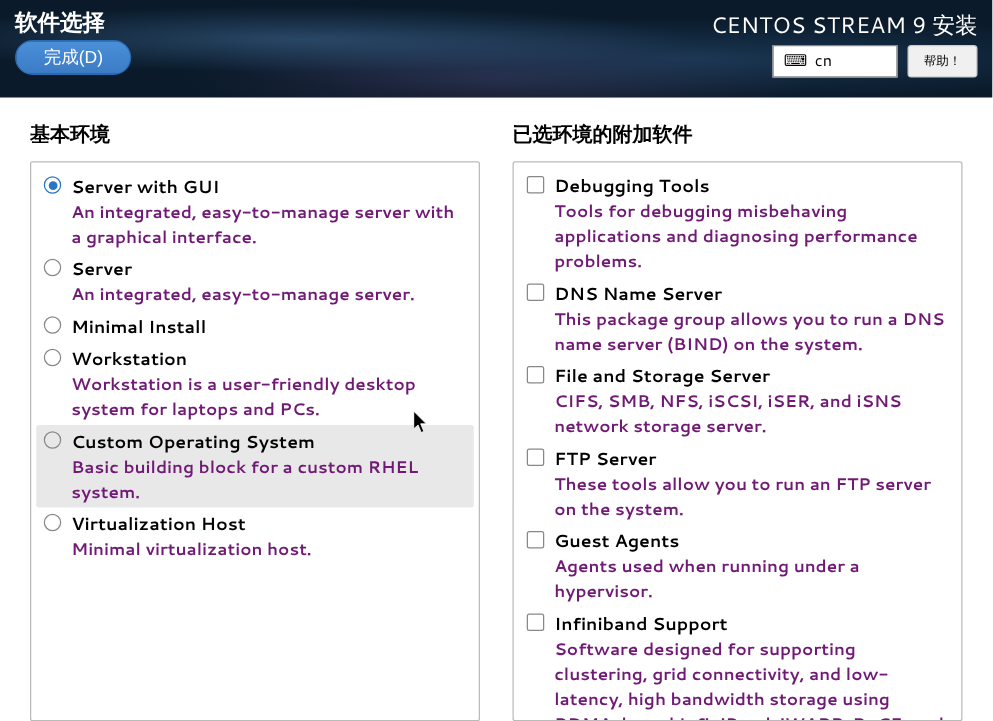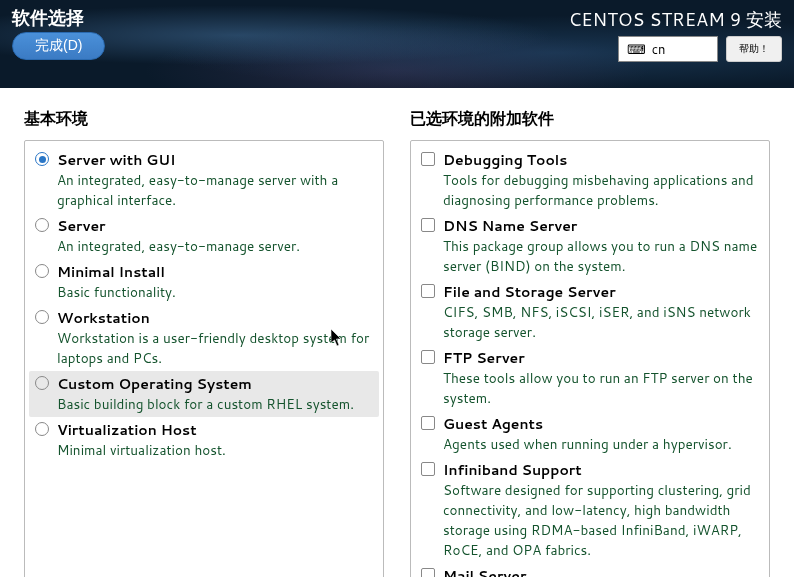--- a/index.html
+++ b/index.html
@@ -1,39 +1,39 @@
 <!DOCTYPE html>
 <html><head>
 <meta charset="utf-8">
 <style>
 * { margin: 0; padding: 0; box-sizing: border-box; }
 body { font-family: "Cantarell", "Noto Sans", "Segoe UI", sans-serif; font-size: 14px; background: #fff; color: #000; width: 794px; height: 577px; overflow: hidden; }
 
-.header { height: 88px; background: #0a1a2a; background-image: radial-gradient(ellipse at 30% 40%, rgba(60,100,140,0.6) 0%, transparent 40%), radial-gradient(ellipse at 70% 60%, rgba(40,80,120,0.5) 0%, transparent 50%), radial-gradient(ellipse at 50% 80%, rgba(80,60,100,0.4) 0%, transparent 45%); position: relative; padding: 4px 12px; }
+.header { height: 78px; background: #0a1a2a; background-image: radial-gradient(ellipse at 30% 40%, rgba(60,100,140,0.6) 0%, transparent 40%), radial-gradient(ellipse at 70% 60%, rgba(40,80,120,0.5) 0%, transparent 50%), radial-gradient(ellipse at 50% 80%, rgba(80,60,100,0.4) 0%, transparent 45%); position: relative; padding: 4px 12px; }
 .header-title { color: #fff; font-size: 18px; font-weight: 600; margin-bottom: 2px; }
 .done-btn { background: linear-gradient(#4a90d9, #3b7bc4); color: #fff; border: 1px solid #2a6ab0; border-radius: 14px; padding: 4px 22px; font-size: 14px; cursor: pointer; }
 .header-right { position: absolute; right: 12px; top: 6px; text-align: right; }
 .product-name { color: #fff; font-size: 18px; font-weight: 500; margin-bottom: 4px; }
 .header-controls { display: flex; gap: 8px; justify-content: flex-end; }
 .lang-box { background: #fff; border: 1px solid #888; padding: 3px 8px; width: 100px; font-size: 13px; display: flex; align-items: center; gap: 6px; }
 .help-btn { background: #f0f0f0; border: 1px solid #ccc; border-radius: 3px; padding: 4px 12px; font-size: 10px; cursor: pointer; }
 
 .content { display: flex; padding: 18px 24px 0 24px; gap: 26px; height: calc(577px - 78px); }
 .column { flex: 1; display: flex; flex-direction: column; }
 .col-header { font-size: 16px; font-weight: 600; margin-bottom: 10px; }
 .listbox { border: 1px solid #bbb; border-radius: 2px; flex: 1; overflow-y: auto; padding: 6px 4px; }
 
 .env-item { display: flex; align-items: flex-start; padding: 3px 6px; border-radius: 2px; }
 .env-item.highlight { background: #e8e8e8; }
 .env-item .radio { flex-shrink: 0; margin-top: 2px; margin-right: 8px; width: 14px; height: 14px; border: 1.5px solid #888; border-radius: 50%; display: inline-flex; align-items: center; justify-content: center; }
 .env-item.selected .radio { border-color: #2a76c6; }
 .env-item.selected .radio::after { content: ""; width: 7px; height: 7px; border-radius: 50%; background: #2a76c6; }
 .item-text { flex: 1; }
 .item-name { font-weight: 600; font-size: 14px; }
-.item-desc { font-size: 13.5px; color: #14532d; line-height: 1.25; }
+.item-desc { font-size: 13.5px; color: #701a75; line-height: 1.25; font-weight: bold; }
 
 .addon-item { display: flex; align-items: flex-start; padding: 3px 6px; }
 .addon-item .checkbox { flex-shrink: 0; margin-top: 2px; margin-right: 8px; width: 14px; height: 14px; border: 1.5px solid #888; border-radius: 2px; }
 
 .cursor { position: absolute; left: 331px; top: 329px; width: 12px; height: 18px; pointer-events: none; }
 .cursor svg { width: 12px; height: 18px; }
 
 .listbox::-webkit-scrollbar { width: 10px; }
 .listbox::-webkit-scrollbar-track { background: #f0f0f0; }
 .listbox::-webkit-scrollbar-thumb { background: #bbb; border-radius: 5px; }
@@ -63,21 +63,21 @@
         <div class="env-item selected">
           <span class="radio"></span>
           <span class="item-text"><span class="item-name">Server with GUI</span><br><span class="item-desc">An integrated, easy-to-manage server with a graphical interface.</span></span>
         </div>
         <div class="env-item">
           <span class="radio"></span>
           <span class="item-text"><span class="item-name">Server</span><br><span class="item-desc">An integrated, easy-to-manage server.</span></span>
         </div>
         <div class="env-item">
           <span class="radio"></span>
-          <span class="item-text"><span class="item-name">Minimal Install</span><br><span class="item-desc">Basic functionality.</span></span>
+          <span class="item-text"><span class="item-name">Minimal Install</span><br></span>
         </div>
         <div class="env-item">
           <span class="radio"></span>
           <span class="item-text"><span class="item-name">Workstation</span><br><span class="item-desc">Workstation is a user-friendly desktop system for laptops and PCs.</span></span>
         </div>
         <div class="env-item highlight">
           <span class="radio"></span>
           <span class="item-text"><span class="item-name">Custom Operating System</span><br><span class="item-desc">Basic building block for a custom RHEL system.</span></span>
         </div>
         <div class="env-item">

